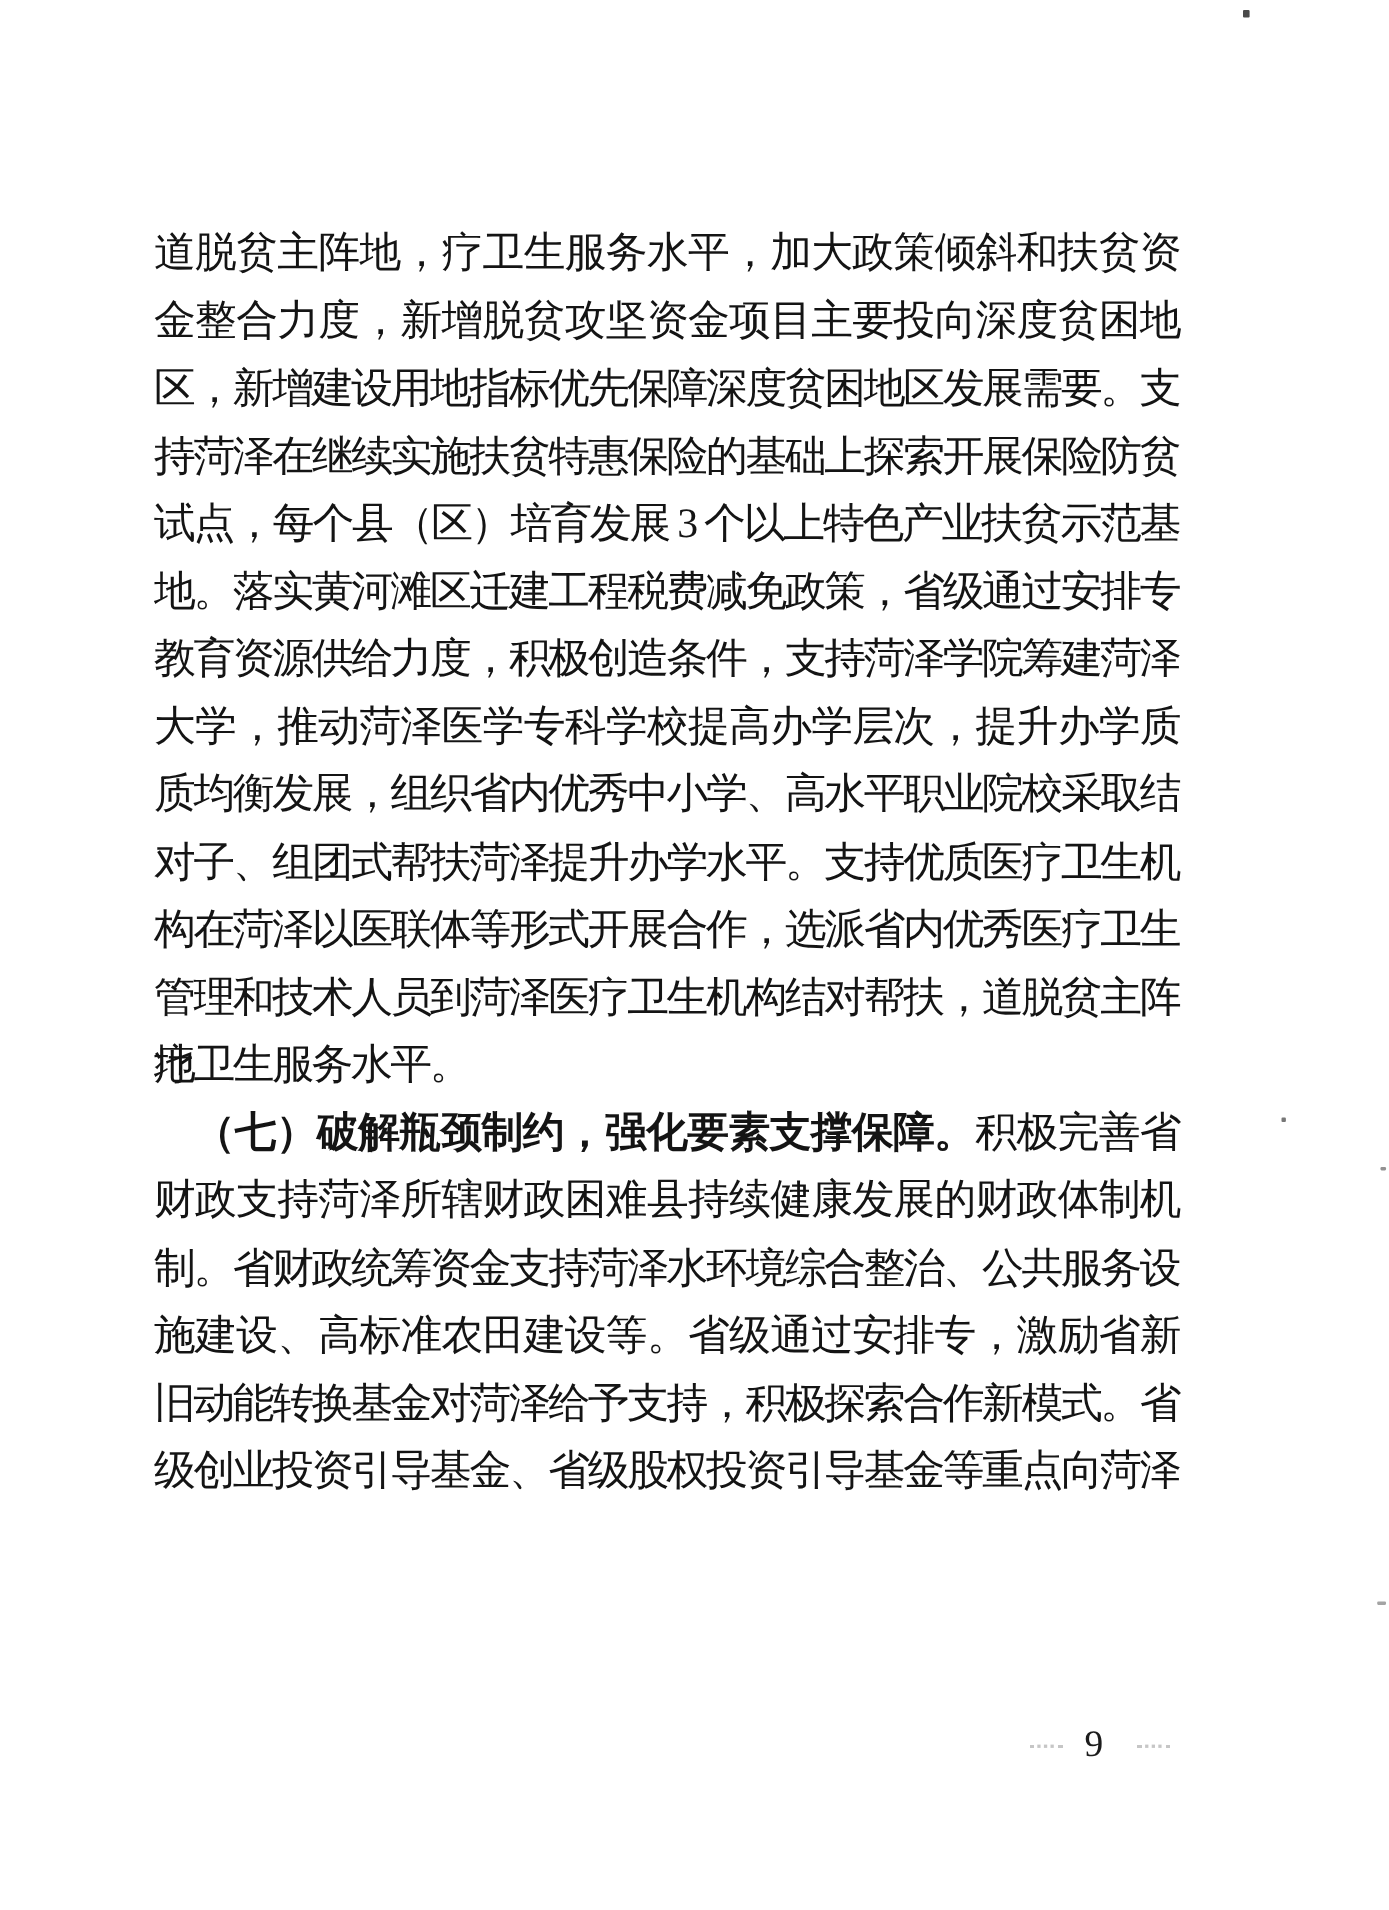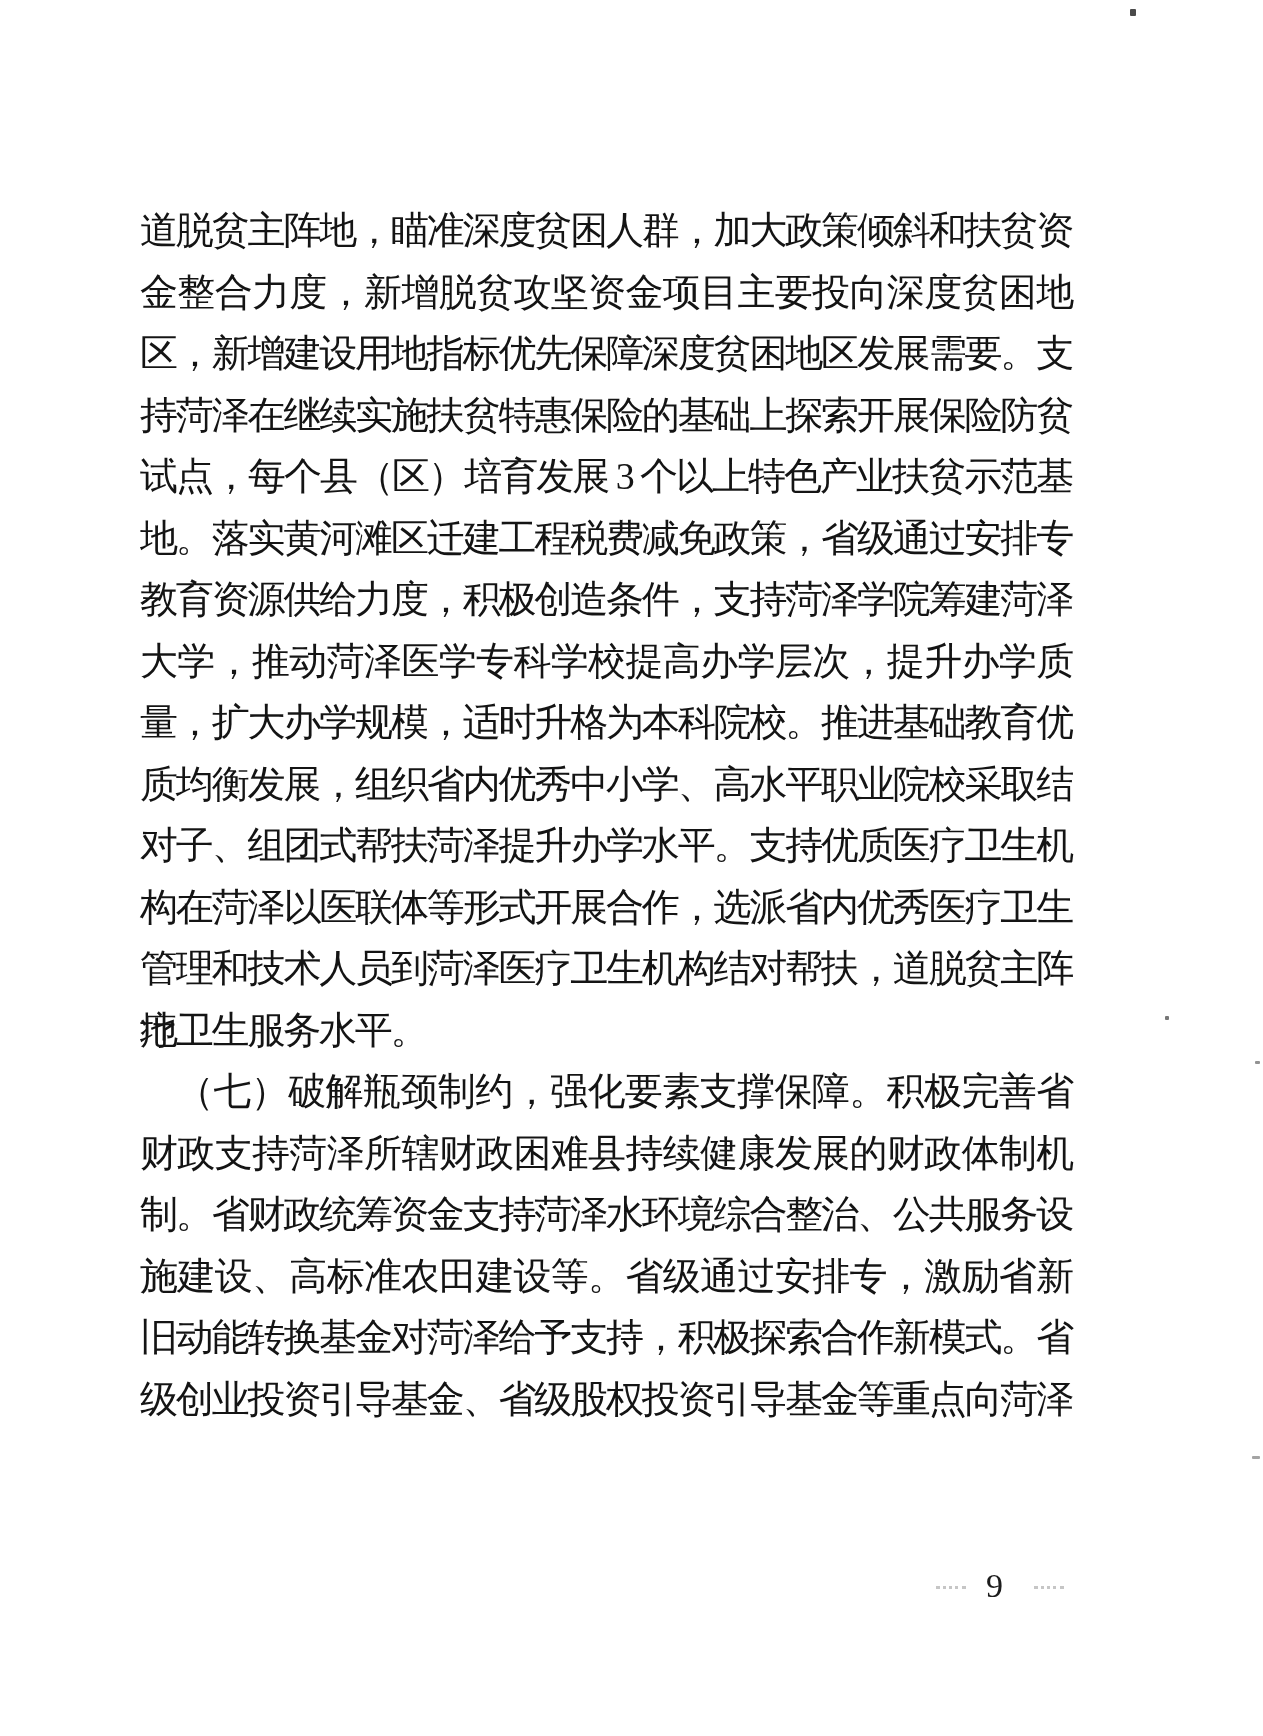--- a/index.html
+++ b/index.html
@@ -22,21 +22,21 @@
     font-size:38px;
     letter-spacing:-2.2px;
     color:#141414;
     text-align:justify;
     text-align-last:justify;
     white-space:normal;
     overflow:visible;
   }
   .line.short { text-align-last:left; }
   .line.indent { text-indent:36px; }
-  .seg-bold { font-weight:normal; }
+  .seg-bold { font-weight:bold; }
   .footer {
     position:absolute;
     top:1566px; left:930px;
     width:140px; height:44px;
   }
   .footer .dash {
     position:absolute;
     top:20px;
     width:30px; height:0;
     border-top:3px dotted #b9b9b9;
@@ -57,29 +57,28 @@
   .speck.s2 { left:1165px; top:1016px; width:4px; height:4px; opacity:.75; }
   .speck.s3 { left:1255px; top:1061px; width:5px; height:3px; opacity:.6; }
   .speck.s4 { left:1252px; top:1456px; width:8px; height:3px; opacity:.5; }
 </style>
 </head>
 <body>
 
 <div class="page">
 
   <div class="text-block">
-      <div class="line"><span>道脱贫主阵地，瞄准深度贫困人群，加大政策倾斜和扶贫资</span></div>
+      <div class="line"><span>道脱贫主阵地，疗卫生服务水平，加大政策倾斜和扶贫资</span></div>
       <div class="line"><span>金整合力度，新增脱贫攻坚资金项目主要投向深度贫困地</span></div>
       <div class="line"><span>区，新增建设用地指标优先保障深度贫困地区发展需要。支</span></div>
       <div class="line"><span>持菏泽在继续实施扶贫特惠保险的基础上探索开展保险防贫</span></div>
       <div class="line"><span>试点，每个县（区）培育发展 3 个以上特色产业扶贫示范基</span></div>
       <div class="line"><span>地。落实黄河滩区迁建工程税费减免政策，省级通过安排专</span></div>
       <div class="line"><span>教育资源供给力度，积极创造条件，支持菏泽学院筹建菏泽</span></div>
       <div class="line"><span>大学，推动菏泽医学专科学校提高办学层次，提升办学质</span></div>
-      <div class="line"><span>量，扩大办学规模，适时升格为本科院校。推进基础教育优</span></div>
       <div class="line"><span>质均衡发展，组织省内优秀中小学、高水平职业院校采取结</span></div>
       <div class="line"><span>对子、组团式帮扶菏泽提升办学水平。支持优质医疗卫生机</span></div>
       <div class="line"><span>构在菏泽以医联体等形式开展合作，选派省内优秀医疗卫生</span></div>
       <div class="line"><span>管理和技术人员到菏泽医疗卫生机构结对帮扶，道脱贫主阵地</span></div>
       <div class="line short"><span>疗卫生服务水平。</span></div>
       <div class="line indent"><span class="seg-bold">（七）破解瓶颈制约，强化要素支撑保障。</span><span>积极完善省</span></div>
       <div class="line"><span>财政支持菏泽所辖财政困难县持续健康发展的财政体制机</span></div>
       <div class="line"><span>制。省财政统筹资金支持菏泽水环境综合整治、公共服务设</span></div>
       <div class="line"><span>施建设、高标准农田建设等。省级通过安排专，激励省新</span></div>
       <div class="line"><span>旧动能转换基金对菏泽给予支持，积极探索合作新模式。省</span></div>

